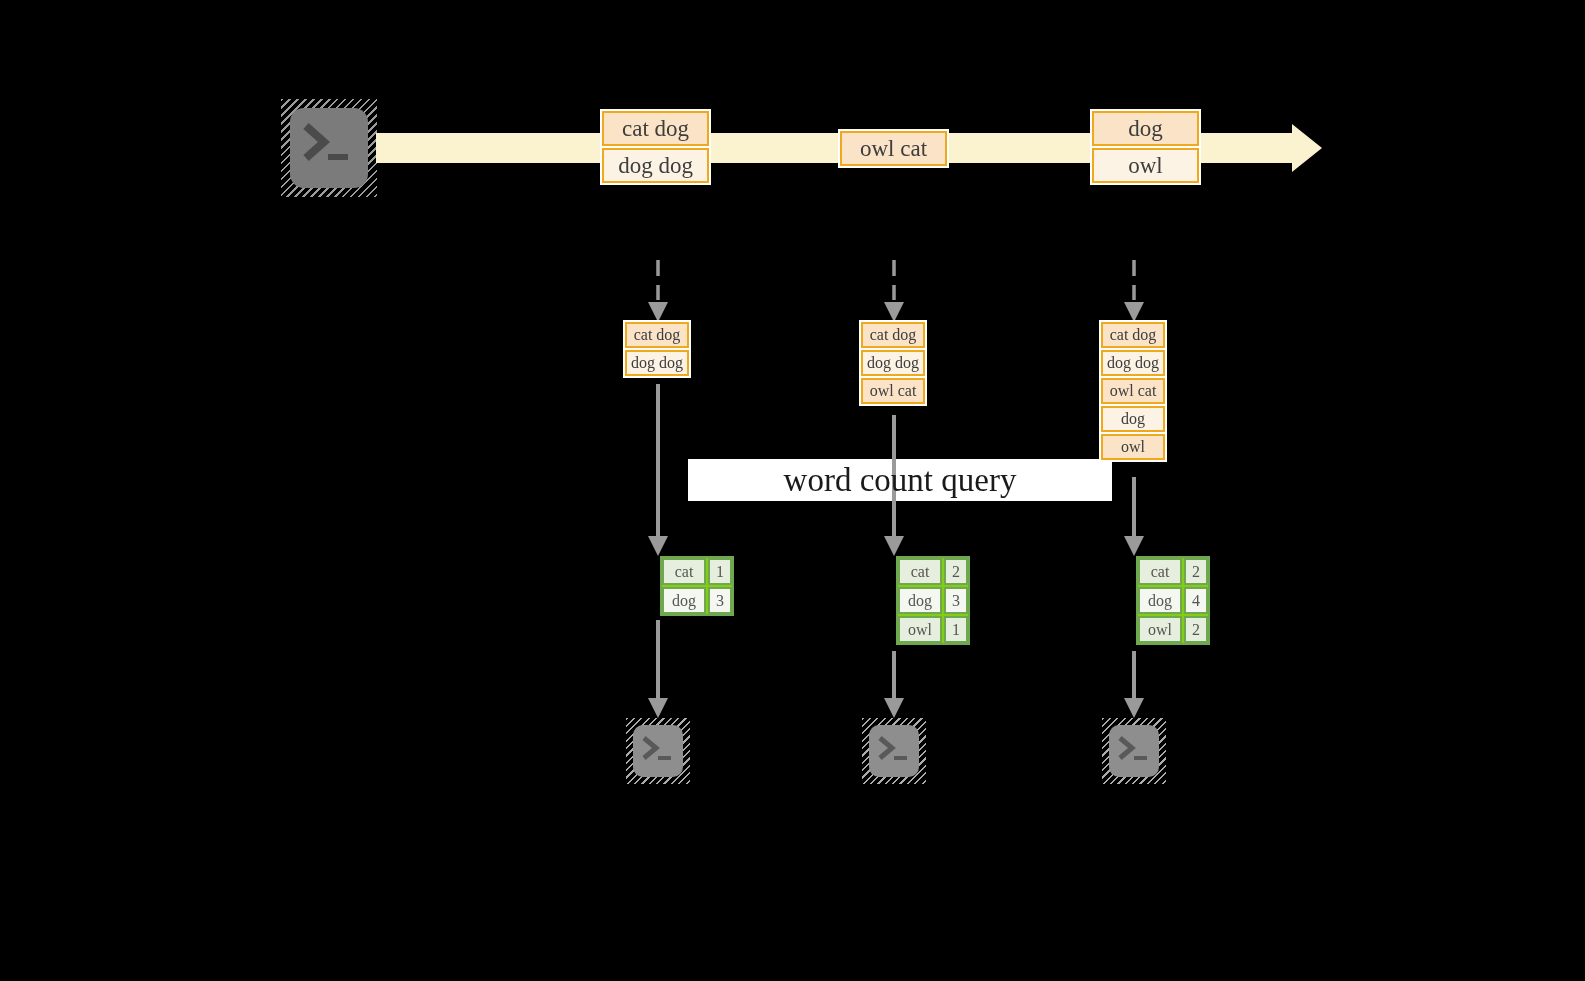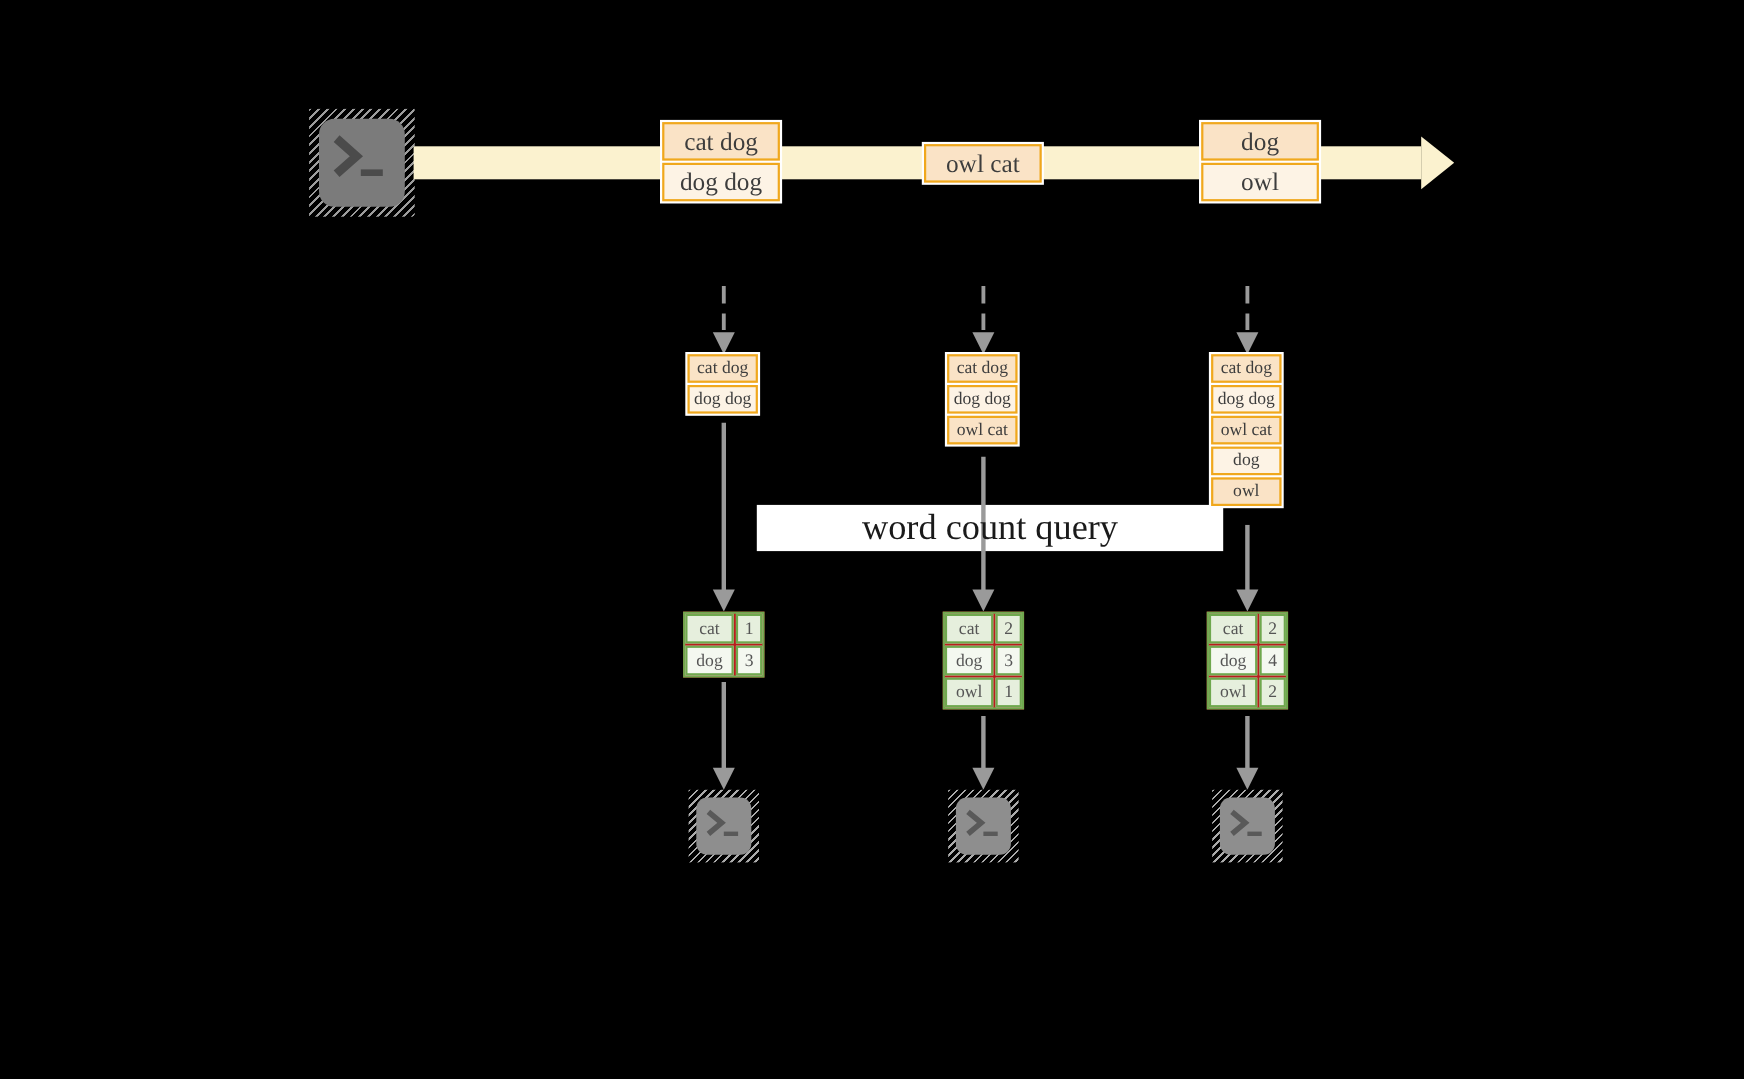--- a/index.html
+++ b/index.html
@@ -21,22 +21,22 @@
     border-left:30px solid var(--stream-band,#fbf2cf);}
   
   .obox{position:absolute;background:#fff;padding:2px;display:flex;flex-direction:column;gap:2px;}
   .ocell{border:2.5px solid var(--box-border,#f0a81d);display:flex;align-items:center;justify-content:center;
     color:#3d3d3d;}
   .obox .ocell:nth-child(odd){background:var(--cell-peach,#fae3c6);}
   .obox .ocell:nth-child(even){background:var(--cell-cream,#fdf3e5);}
   .obox.big .ocell{width:103px;height:31px;font-size:23px;}
   .obox.small .ocell{width:60px;height:22px;font-size:16px;}
   
-  .gtable{position:absolute;background:#b91c1c;border:2px solid var(--table-border,#6fa84e);
-    display:grid;grid-template-columns:44px 24px;gap:2px;}
+  .gtable{position:absolute;background:#84cc16;border:2px solid var(--table-border,#6fa84e);
+    display:grid;grid-template-columns:44px 24px;gap:2px;margin-left:39px;}
   .gcell{border:2px solid var(--table-border,#6fa84e);display:flex;align-items:center;justify-content:center;
     height:23px;font-size:16px;color:#555;}
   .gcell:nth-child(4n+1),.gcell:nth-child(4n+2){background:var(--table-cell-green,#e6efdd);}
   .gcell:nth-child(4n+3),.gcell:nth-child(4n+4){background:var(--table-cell-light,#f4f8f0);}
   
   .arrow{position:absolute;}
   
   .qband{position:absolute;left:688px;top:459px;width:424px;height:42px;background:var(--query-bg,#fff);z-index:2;}
   .qlabel{position:absolute;left:688px;top:459px;width:424px;height:42px;line-height:43px;text-align:center;
     font-size:33px;font-weight:300;color:var(--query-text,#1a1a1a);z-index:5;border-radius:16px;}

